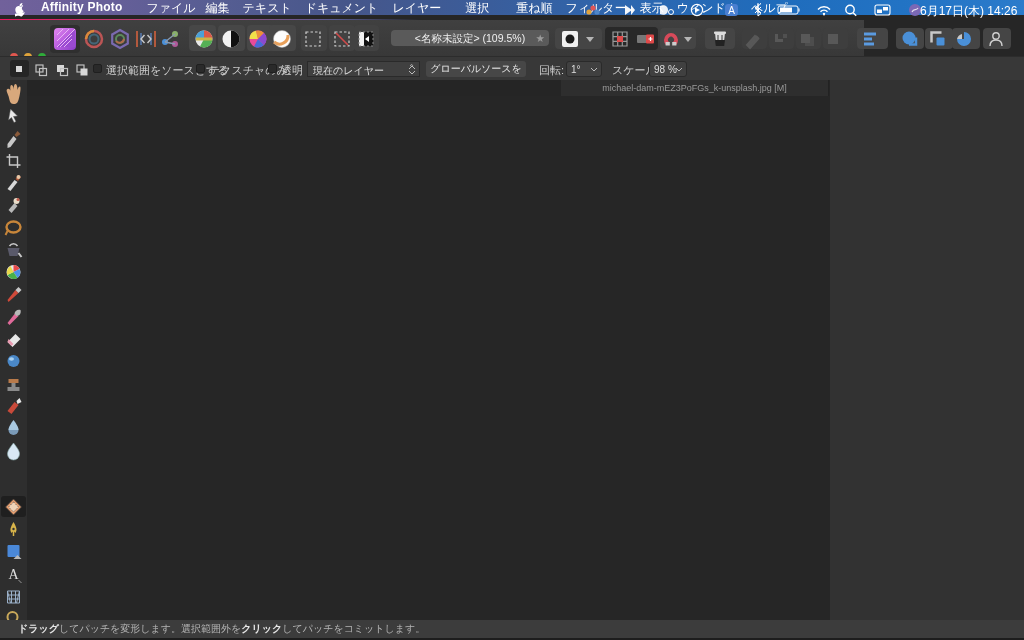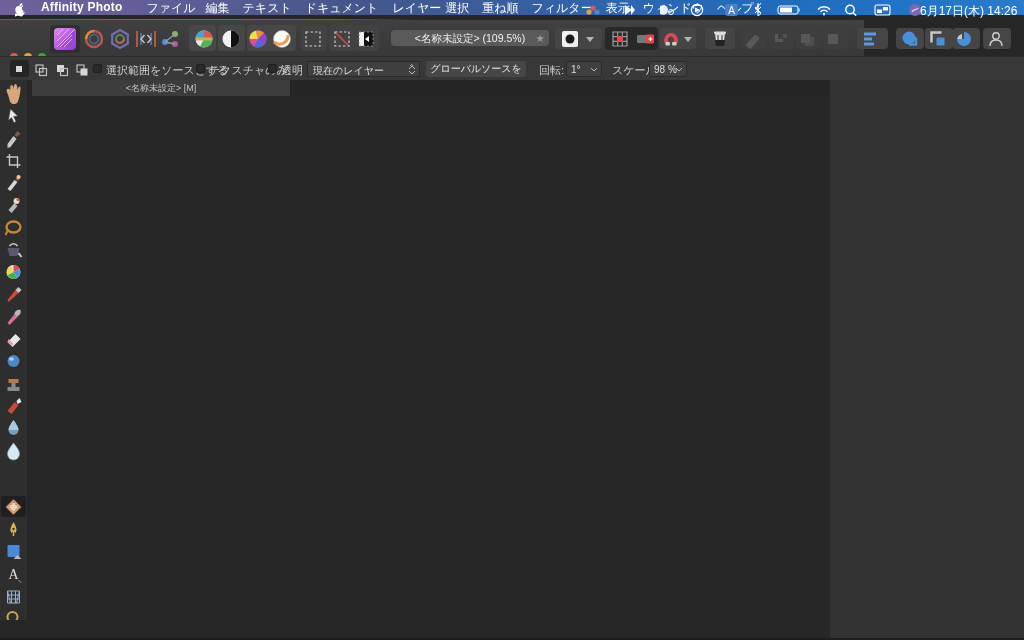--- a/index.html
+++ b/index.html
@@ -38,22 +38,22 @@
  <svg style="position:absolute;left:15px;top:3px" width="12" height="14" viewBox="0 0 12 14">
         <path fill="#fff" d="M8.2 0c.1.9-.3 1.8-.8 2.4-.6.7-1.5 1.2-2.4 1.1-.1-.9.3-1.8.8-2.4C6.4.4 7.4 0 8.2 0zM11 10.2c-.4 1-.6 1.4-1.2 2.2-.8 1.2-1.9 2.7-3.2 2.7-1.2 0-1.5-.8-3.1-.8-1.6 0-2 .8-3.1.8C-.9 15.1-2 13.5-2.8 12.3z" transform="scale(.9)"></path>
         <path fill="#fff" d="M6 3.9c1 0 2.3.6 3.1 1.6-2.7 1.5-2.3 5.3.5 6.4-.4.9-.9 1.8-1.6 2.5-.5.6-1.1 1.2-1.9 1.2-.8 0-1.1-.5-2.1-.5s-1.3.5-2.1.5c-.8 0-1.4-.7-1.9-1.3C-1.4 12.6-1.6 9.3-.3 7.5.6 6.3 2 5.6 3.2 5.6c1 0 1.8.6 2.8.6.6 0 .9-.3 2-.3z" transform="translate(1.2 -1.4) scale(.78)"></path>
       </svg>
  <span class="mi" style="margin-left:41px;font-weight:bold;letter-spacing:.2px">Affinity Photo</span>
  <span class="mi" style="margin-left:24px">ファイル</span>
  <span class="mi" style="margin-left:10px">編集</span>
  <span class="mi" style="margin-left:13px">テキスト</span>
  <span class="mi" style="margin-left:13px">ドキュメント</span>
  <span class="mi" style="margin-left:14px">レイヤー</span>
- <span class="mi" style="margin-left:4px">選択</span>
- <span class="mi" style="margin-left:13px">重ね順</span>
+ <span class="mi" style="margin-left:24px">選択</span>
+ <span class="mi" style="margin-left:27px">重ね順</span>
  <span class="mi" style="margin-left:13px">フィルター</span>
  <span class="mi" style="margin-left:13px">表示</span>
  <span class="mi" style="margin-left:13px">ウィンドウ</span>
  <span class="mi" style="margin-left:13px">ヘルプ</span>
  <svg style="position:absolute;left:585px;top:3px" width="440" height="14" viewBox="0 0 440 14">
   <g fill="#fff">
    <circle cx="8" cy="5" r="2.6" fill="#e05656"></circle>
           <circle cx="4" cy="9" r="2.6" fill="#e0a23c"></circle>
           <circle cx="12" cy="9" r="2.6" fill="#4f86c8"></circle>
    <path d="M40 2l7 5-7 5z" opacity=".95"></path>
@@ -267,21 +267,21 @@
       </div>
  <div class="clab" style="left:612px">スケール:</div>
  <div class="abs" style="left:649px;top:4px;width:38px;height:16px;background:#404040;border-radius:3px;border:1px solid #2a2a2a">
         <span style="position:absolute;left:4px;top:2px;font-size:10px;color:#ddd">98 %</span>
         <svg style="position:absolute;right:3px;top:5px" width="8" height="6">
           <path d="M1 1l3 3 3-3" stroke="#bbb" fill="none"></path>
         </svg>
       </div>
 </div>
 <div id="tabbar">
- <div class="dtab" style="left:5px;width:259px;background:#3c3c3c;color:#c5c5c5">&lt;名称未設定&gt; [M]</div>
+ <div class="dtab" style="left:534px;width:268px">michael-dam-mEZ3PoFGs_k-unsplash.jpg [M]</div>
 </div>
 <div id="tools">
  <svg width="27" height="540" viewBox="0 0 27 540">
   <g transform="translate(13.5,14)">
           <path d="M-5 2c-1-3-3-6-1-7s3 2 3 2-1-6 1-6 2 5 2 5 0-6 2-6 2 6 2 6 1-4 2.5-3.5S6 3 5 6c-1 2-1 4-5 4s-4-5-5-8z" fill="#d8a87c"></path>
         </g>
   <g transform="translate(13.5,36)">
           <path d="M-3-7l7 7-4 .5 2.5 5-2 1-2.5-5L-5 4z" fill="#e8e8e8" stroke="#555" stroke-width=".5"></path>
         </g>
   <g transform="translate(13.5,58)">
@@ -371,13 +371,14 @@
           <path d="M-6-5l3 12M6-5l-3 12"></path>
         </g>
   <g transform="translate(13.5,538)">
           <circle cx="-1" cy="-1" r="5" fill="none" stroke="#c8a85a" stroke-width="2"></circle>
           <path d="M3 3l4 4" stroke="#c8a85a" stroke-width="2.5"></path>
         </g>
  </svg>
 </div>
 <div id="canvas"></div>
 <div id="rpanel"></div>
+<div id="statusbar"><span style="margin-left:18px"><b>ドラッグ</b>してパッチを変形します。選択範囲外を<b>クリック</b>してパッチをコミットします。</span></div>
 <div style="position:absolute;left:0;top:638px;width:1024px;height:2px;background:#1d1d1d"></div>
 </div>
 </body></html>

